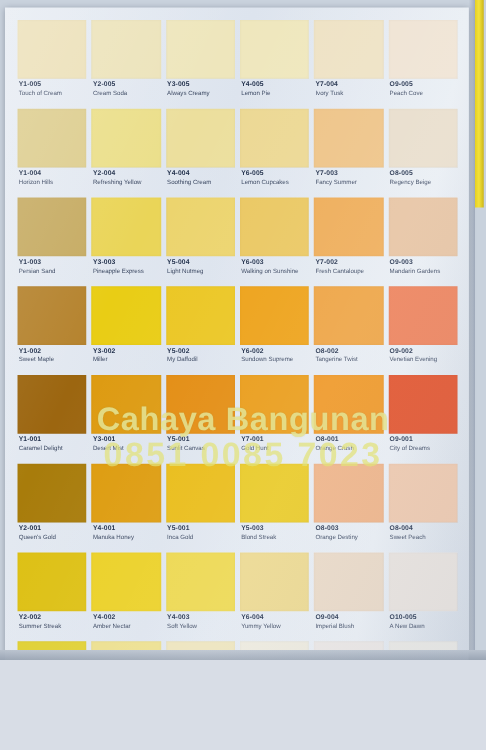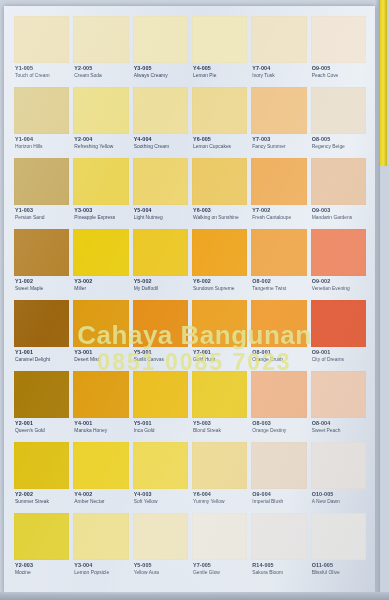--- a/index.html
+++ b/index.html
@@ -10,21 +10,21 @@
   body {
     width: 389px;
     height: 600px;
     overflow: hidden;
     font-family: "Liberation Sans", sans-serif;
   }
 
   #page {
     position: relative;
     width: 389px;
-    height: 600px;
+    height: 528px;
     background: #c9d2dd;
     overflow: hidden;
   }
 
   
   .sheet {
     position: absolute;
     left: 4px;
     top: 6px;
     width: 371px;
@@ -114,21 +114,21 @@
   }
   .wm-name {
     font-size: 26px;
     font-weight: bold;
     color: rgba(233, 232, 150, 0.82);
     letter-spacing: 0.5px;
     line-height: 1.05;
     text-shadow: 0 0 1px rgba(150,150,90,0.35);
   }
   .wm-phone {
-    font-size: 23px;
+    font-size: 27px;
     font-weight: bold;
     color: rgba(226, 226, 120, 0.72);
     letter-spacing: 2px;
     line-height: 1.0;
     margin-top: 2px;
   }
 
   
   .sheen {
     position: absolute;

